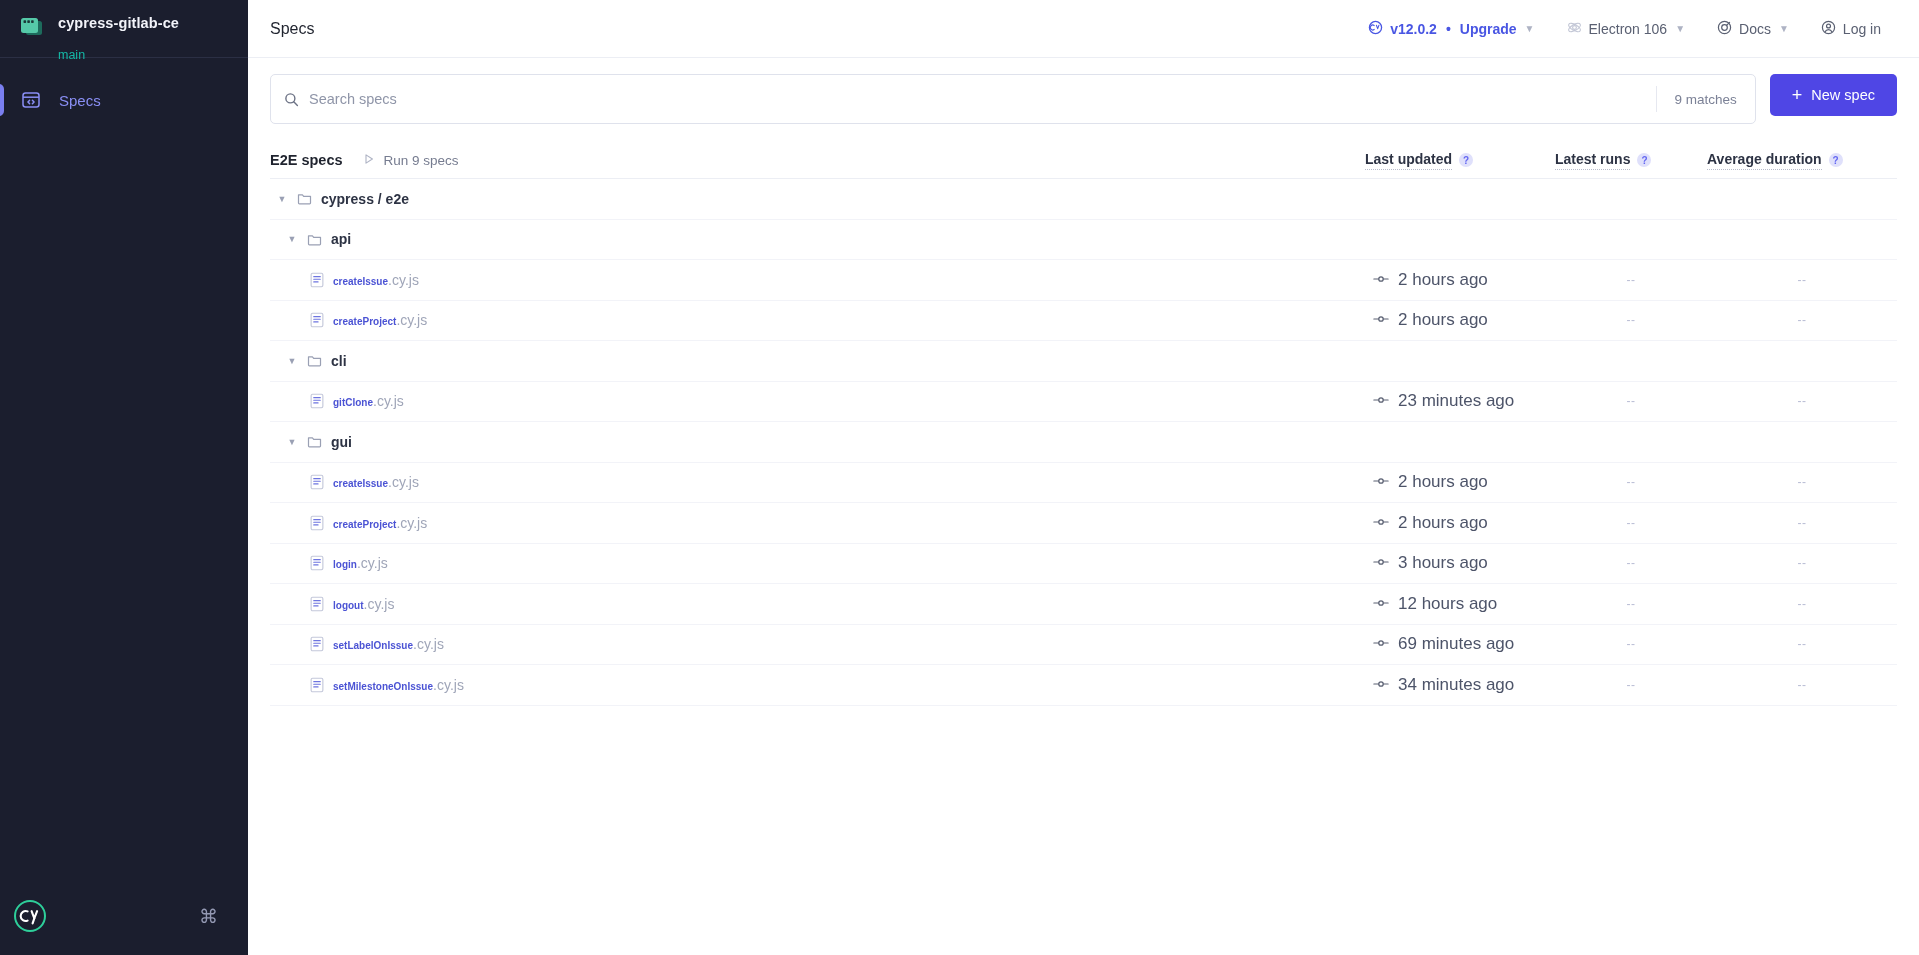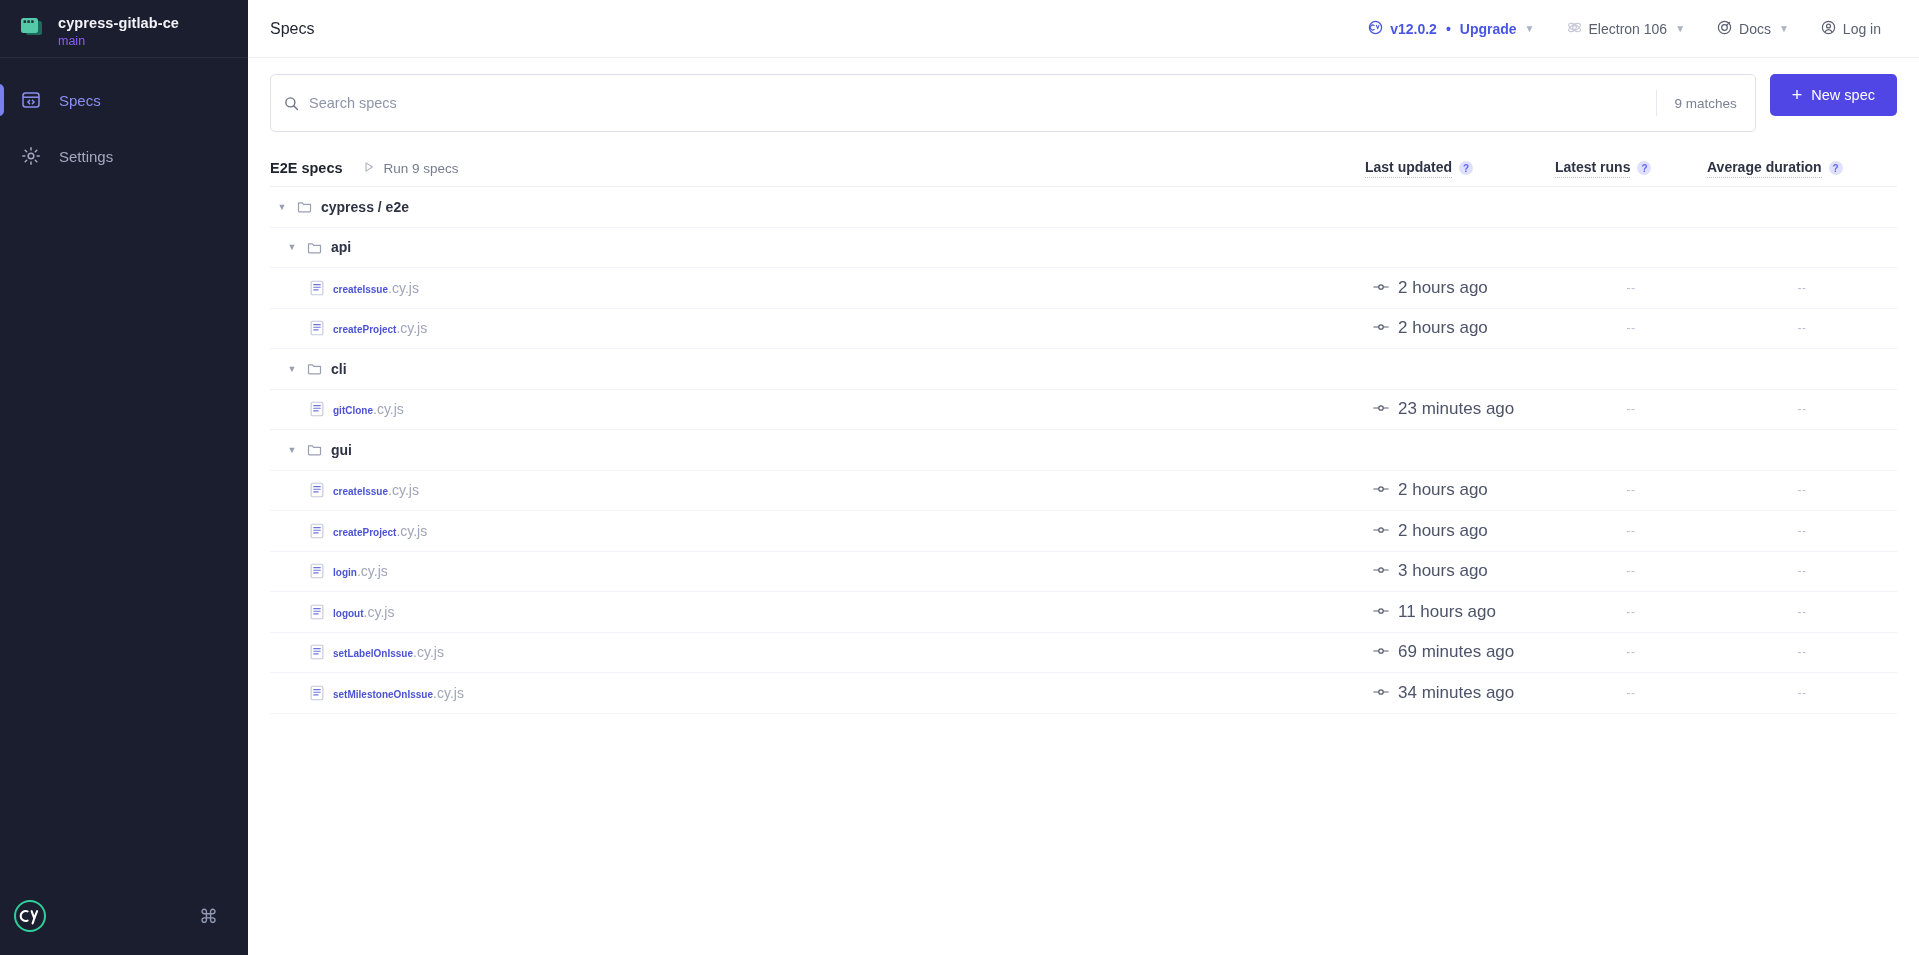--- a/index.html
+++ b/index.html
@@ -20,21 +20,21 @@
   }
   .project-head {
     display: flex; align-items: flex-start; gap: 14px;
     padding: 14px 16px 0 18px;
     height: 58px;
     border-bottom: 1px solid #2b2f44;
   }
   .proj-icon { width: 26px; height: 26px; flex: 0 0 26px; position: relative; }
   .proj-text { display:flex; flex-direction: column; justify-content:center; line-height: 1.25;}
   .proj-name { color: #f3f4fa; font-size: 14.5px; font-weight: 600; letter-spacing: .1px;}
-  .proj-branch { color: #8b5cf6; font-size: 12.5px; margin-top: 2px; }
+  .proj-branch { color: #14b8a6; font-size: 12.5px; margin-top: 16px; }
 
   .nav { padding-top: 14px; }
   .nav-item {
     position: relative;
     display: flex; align-items: center; gap: 18px;
     height: 56px; padding-left: 21px;
     color: #a5a9c0; font-size: 15px;
     cursor: pointer;
   }
   .nav-item .nav-ico { width: 20px; height: 20px; flex: 0 0 20px; display:flex; align-items:center; justify-content:center;}
@@ -69,21 +69,21 @@
     font-size: 14px; color: #5a6072; cursor: pointer; white-space: nowrap;
   }
   .tb-item.accent { color: #4956e3; font-weight: 600; }
   .tb-item .chev { color: #aeb3c4; font-size: 10px; margin-left: 1px; }
   .dot-sep { color: #4956e3; padding: 0 2px; }
 
   .searchbar-wrap { padding: 16px 22px 10px 22px; display: flex; gap: 14px; align-items: stretch;}
   .search-field {
     flex: 1 1 auto; position: relative;
     border: 1px solid #dfe2ec; border-radius: 5px;
-    display: flex; align-items: center; height: 58px;
+    display: flex; align-items: center; height: 50px;
     background: #fff;
   }
   .search-icon { margin: 0 10px 0 13px; display:flex; }
   .search-input {
     flex: 1 1 auto; border: 0; outline: none; font-size: 14.5px;
     color: #333; font-family: "Liberation Sans", sans-serif; background: transparent;
   }
   .search-input::placeholder { color: #8f95a8; }
   .matches {
     font-size: 13.5px; color: #7b8196; padding: 0 18px;
@@ -169,29 +169,20 @@
     <nav class="nav">
       <div class="nav-item active">
         <span class="nav-ico">
           <svg viewBox="0 0 20 20" width="20" height="20" fill="none" stroke="#8a8ff5" stroke-width="1.5">
             <rect x="2" y="3" width="16" height="14" rx="2.5"></rect>
             <line x1="2" y1="7.2" x2="18" y2="7.2"></line>
             <path d="M8.6 10.2 L7 12 L8.6 13.8 M11.4 10.2 L13 12 L11.4 13.8" stroke-linecap="round"></path>
           </svg>
         </span>
         <span>Specs</span>
-      </div>
-      <div class="nav-item">
-        <span class="nav-ico">
-          <svg viewBox="0 0 20 20" width="20" height="20" fill="none" stroke="#a5a9c0" stroke-width="1.5">
-            <circle cx="10" cy="10" r="2.8"></circle>
-            <path d="M10 1.8v2.1M10 16.1v2.1M18.2 10h-2.1M3.9 10H1.8M15.8 4.2l-1.5 1.5M5.7 14.3l-1.5 1.5M15.8 15.8l-1.5-1.5M5.7 5.7L4.2 4.2" stroke-linecap="round"></path>
-          </svg>
-        </span>
-        <span>Settings</span>
       </div>
     </nav>
 
     <div class="side-bottom">
       <span class="cy-logo">
         <svg viewBox="0 0 34 34" width="34" height="34">
           <circle cx="17" cy="17" r="15" fill="none" stroke="#2ecf9a" stroke-width="2"></circle>
           <path d="M14.6 12.4a5 5 0 1 0 0 9.2" fill="none" stroke="#fff" stroke-width="2.1" stroke-linecap="round"></path>
           <path d="M18.6 12.2 L21.3 19.4 L24.1 12.2" fill="none" stroke="#fff" stroke-width="2.1" stroke-linecap="round" stroke-linejoin="round"></path>
           <path d="M21.3 19.4 L19.6 24.4" fill="none" stroke="#fff" stroke-width="2.1" stroke-linecap="round"></path>
@@ -562,21 +553,21 @@
       <span><span class="spec-name">logout</span><span class="spec-ext">.cy.js</span></span>
     </div>
     <div class="cell-updated">
       <span>
         <svg viewBox="0 0 18 12" width="16" height="12" fill="none" stroke="#5a6072" stroke-width="1.4">
           <circle cx="9" cy="6" r="2.5"></circle>
           <line x1="1" y1="6" x2="6.2" y2="6" stroke-linecap="round"></line>
           <line x1="11.8" y1="6" x2="17" y2="6" stroke-linecap="round"></line>
         </svg>
       </span>
-      <span>11 hours ago</span>
+      <span>12 hours ago</span>
     </div>
     <div class="cell-runs">
       <span class="dashes">--</span>
     </div>
     <div class="cell-avg">
       <span class="dashes">--</span>
     </div>
   </div>
 
   <div class="row">

